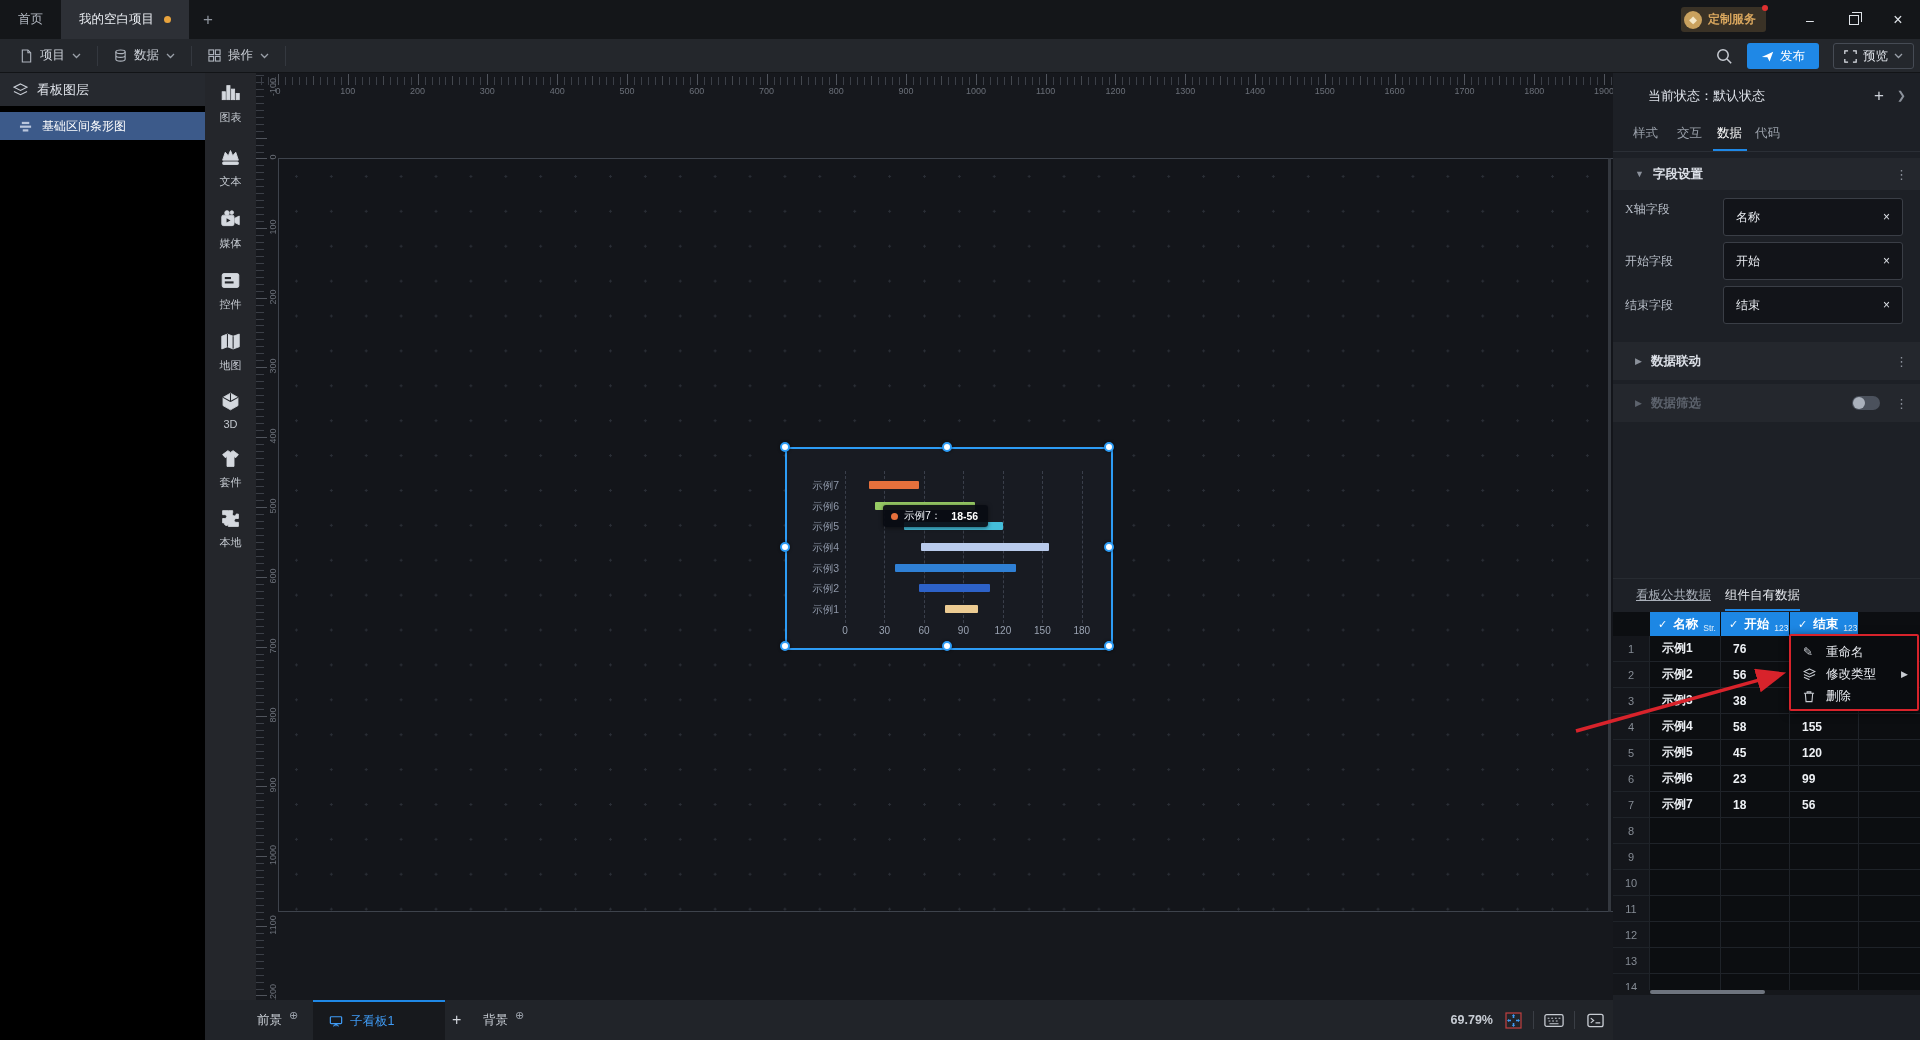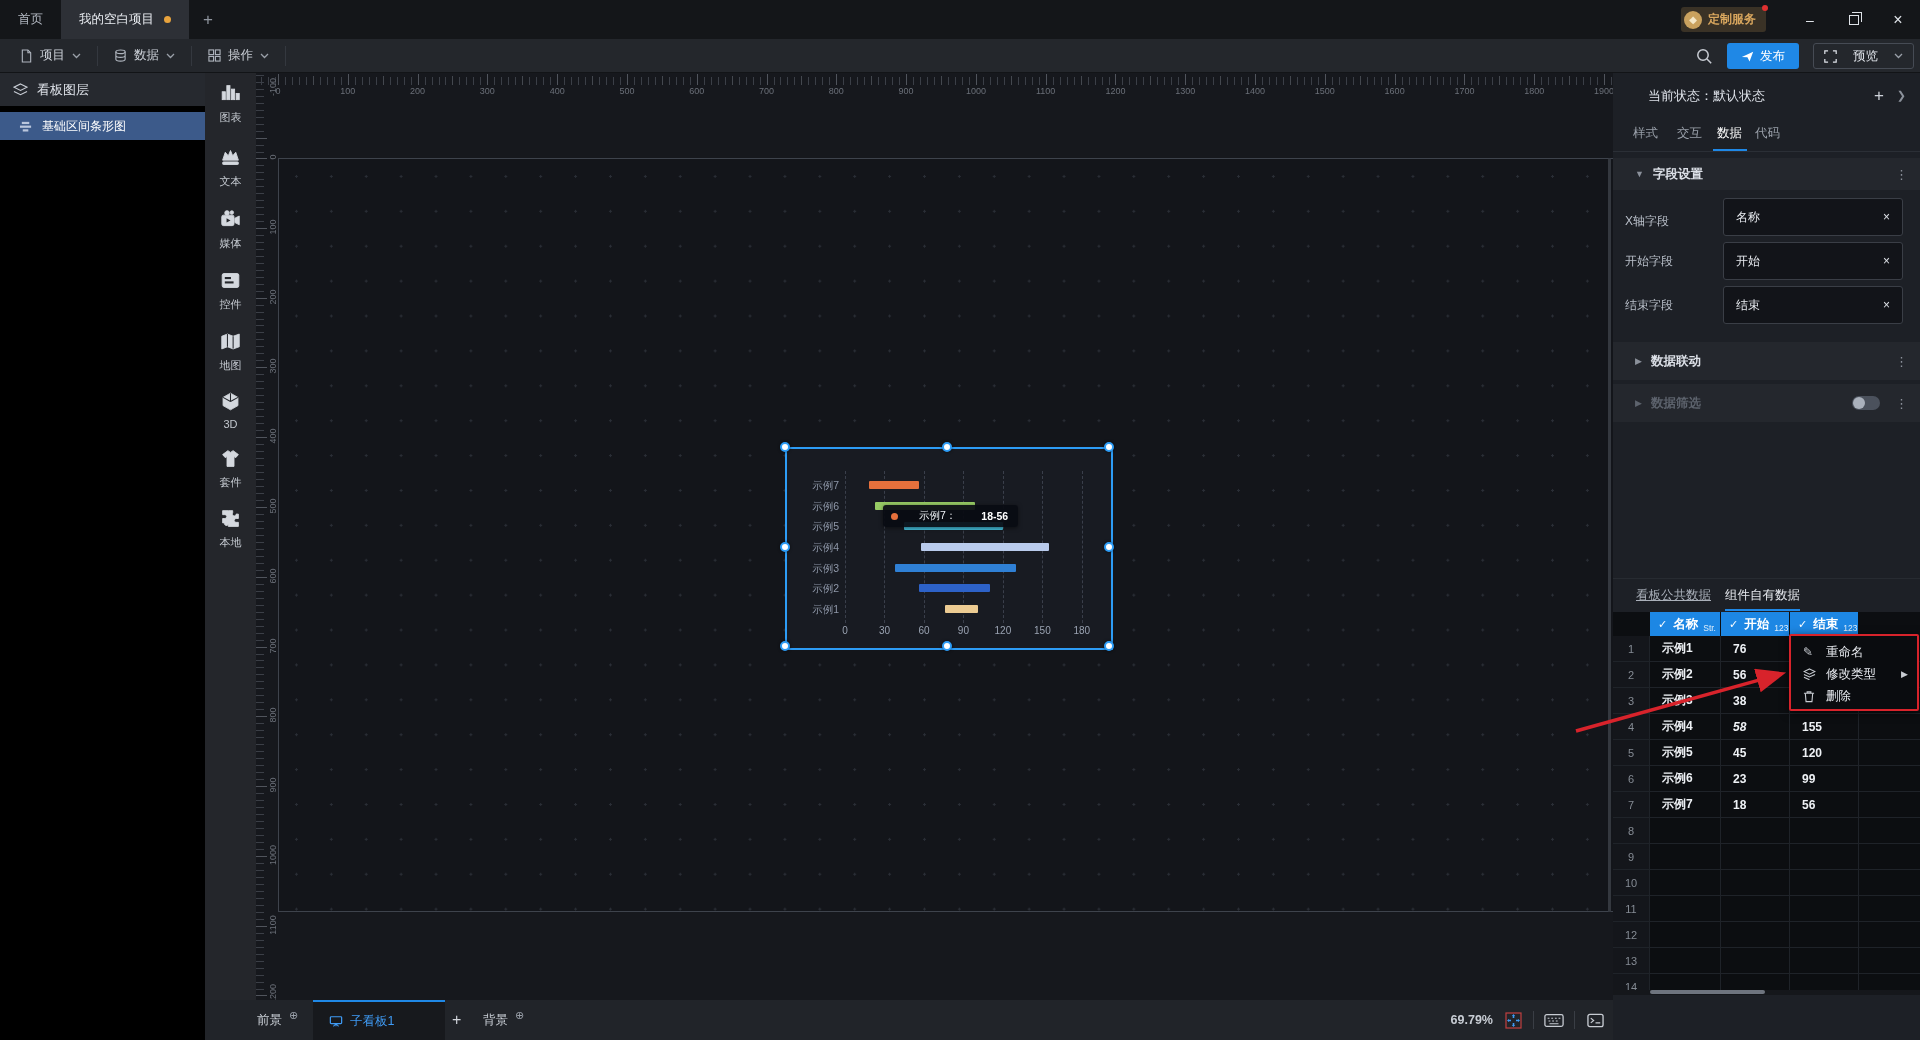--- a/index.html
+++ b/index.html
@@ -22,21 +22,21 @@
   .maxbox { width:10px; height:10px; border:1px solid #dfe3e8; position:relative; }
   .maxbox:before { content:""; position:absolute; left:2px; top:-4px; width:9px; height:9px; border:1px solid #dfe3e8; border-left:none; border-bottom:none; }
 
   
   #menubar { position:absolute; left:0; top:39px; width:1920px; height:34px; background:#24272c; border-bottom:1px solid #121417; display:flex; align-items:center; }
   .mgroup { display:flex; align-items:center; gap:7px; padding:0 16px; height:20px; border-right:1px solid #34383f; font-size:12.5px; color:#ccd1d8; }
   .mgroup:first-child { margin-left:4px; }
   .chev { width:9px; height:6px; }
   #mb-right { position:absolute; right:0; top:0; height:34px; display:flex; align-items:center; gap:14px; padding-right:6px; }
   #publish-btn { display:flex; align-items:center; gap:6px; background:#1f88e6; color:#fff; font-size:12.5px; height:26px; padding:0 14px; border-radius:3px; }
-  #preview-btn { display:flex; align-items:center; gap:16px; border:1px solid #464b54; color:#dfe3e9; font-size:12.5px; height:26px; padding:0 10px; border-radius:3px; }
+  #preview-btn { display:flex; align-items:center; gap:6px; border:1px solid #464b54; color:#dfe3e9; font-size:12.5px; height:26px; padding:0 10px; border-radius:3px; }
 
   
   #layers { position:absolute; left:0; top:73px; width:205px; height:967px; background:#000000; }
   #layers-header { display:flex; align-items:center; gap:9px; height:33px; padding-left:13px; color:#dfe3ea; font-size:13px; background:#26292f; }
   #layer-row { display:flex; align-items:center; gap:9px; height:28px; margin-top:6px; padding-left:19px; background:#3c5a8a; color:#fff; font-size:12px; }
 
   
   #toolbox { position:absolute; left:205px; top:73px; width:51px; height:927px; background:#24262b; }
   .tbitem { position:absolute; left:0; width:51px; text-align:center; }
   .tbsvg { width:21px; height:21px; fill:#d4d8de; stroke:#d4d8de; }
@@ -62,21 +62,21 @@
   #canvas-scroll-thumb { position:absolute; left:1352px; top:85px; width:3px; height:754px; background:#34383f; border-radius:2px; }
 
   
   #component { position:absolute; left:529px; top:374px; width:328px; height:203px; background:#181b22; border:2px solid #2d9cf5; }
   .handle { position:absolute; width:10px; height:10px; border-radius:50%; background:#fff; border:2px solid #2d9cf5; box-shadow:0 0 3px rgba(0,0,0,.6); }
   .clab { position:absolute; left:0; width:52px; text-align:right; font-size:10.5px; color:#8e97a8; }
   .cgrid { position:absolute; top:22px; height:152px; width:0; border-left:1px dashed #3a3f4b; }
   .ctick { position:absolute; top:176px; width:26px; text-align:center; font-size:10px; color:#9aa3b2; }
   .cbar { position:absolute; height:8px; border-radius:1px; }
   #tooltip { position:absolute; left:96px; top:56px; height:22px; background:rgba(9,11,18,.93); border-radius:3px;
-    display:flex; align-items:center; gap:21px; padding:0 10px 0 8px; z-index:5; box-shadow:0 1px 4px rgba(0,0,0,.5); }
+    display:flex; align-items:center; gap:6px; padding:0 10px 0 8px; z-index:5; box-shadow:0 1px 4px rgba(0,0,0,.5); }
   #tooltip .dot { width:7px; height:7px; border-radius:50%; }
   #tooltip .tl { font-size:10.5px; color:#eef1f6; }
   #tooltip .tv { font-size:10.5px; color:#fff; font-weight:bold; margin-left:4px; }
 
   
   #bottombar { position:absolute; left:205px; top:1000px; width:1408px; height:40px; background:#212429; }
   .bbtab { position:absolute; top:0; height:40px; display:flex; align-items:center; gap:7px; font-size:12.5px; color:#c8cdd4; }
   #board-tab { left:108px; width:132px; padding-left:16px; background:#17191d; border-top:2px solid #1f88e6; color:#3f9bf5; }
   .plus-sup { font-size:11px; color:#9aa0a9; position:relative; top:-5px; }
   #bb-right { position:absolute; right:8px; top:0; height:40px; display:flex; align-items:center; gap:10px; }
@@ -434,21 +434,21 @@
         <span class="itab-under" style="left: 100px; width: 34px;"></span>
         <span class="itab" style="left: 142px;">代码</span>
       </div>
 
     <div class="sect" style="top:85px;">
       <span class="arr">▼</span>
       <span class="stitle">字段设置</span>
       <span class="kebab">⋮</span>
     </div>
 
-    <span class="frow-label" style="top:140px;">X轴字段</span>
+    <span class="frow-label" style="top:128px;font-family:Liberation Serif, serif;">X轴字段</span>
     <div class="finput" style="top:125px;">
       <span class="fv">名称</span>
       <span class="fx">×</span>
     </div>
     <span class="frow-label" style="top:180px;">开始字段</span>
     <div class="finput" style="top:169px;">
       <span class="fv">开始</span>
       <span class="fx">×</span>
     </div>
     <span class="frow-label" style="top:224px;">结束字段</span>
@@ -513,21 +513,21 @@
           <div class="trow">
             <div class="tc tnum">3</div>
             <div class="tc" style="width: 71px;">示例3</div>
             <div class="tc" style="width: 69px;">38</div>
             <div class="tc" style="width: 69px;"></div>
             <div class="tc" style="width: 61px; border-right: none;"></div>
           </div>
           <div class="trow">
             <div class="tc tnum">4</div>
             <div class="tc" style="width: 71px;">示例4</div>
-            <div class="tc" style="width: 69px; font-style: italic;">58</div>
+            <div class="tc" style="width: 69px;">58</div>
             <div class="tc" style="width: 69px;">155</div>
             <div class="tc" style="width: 61px; border-right: none;"></div>
           </div>
           <div class="trow">
             <div class="tc tnum">5</div>
             <div class="tc" style="width: 71px;">示例5</div>
             <div class="tc" style="width: 69px;">45</div>
             <div class="tc" style="width: 69px;">120</div>
             <div class="tc" style="width: 61px; border-right: none;"></div>
           </div>

